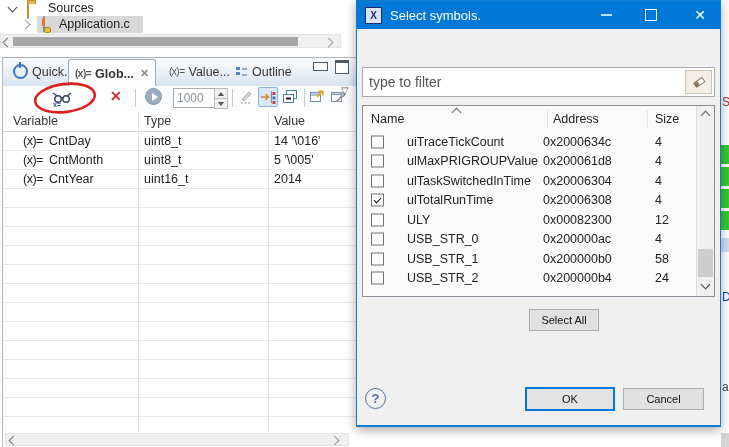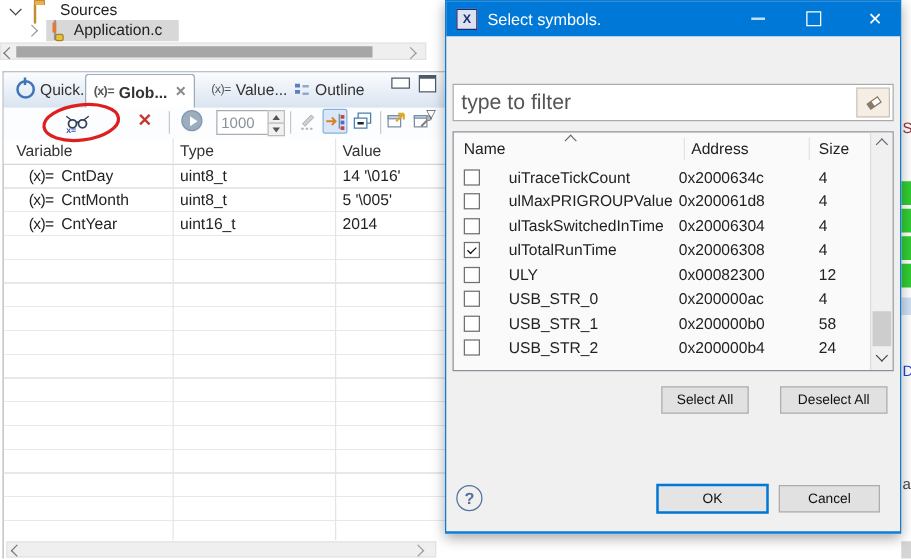--- a/index.html
+++ b/index.html
@@ -52,21 +52,21 @@
           box-shadow:0 3px 10px rgba(0,0,0,0.35);z-index:10;}
   .titlebar{position:absolute;left:0;top:0;right:0;height:28px;background:#0078d7;display:flex;align-items:center;}
   .appico{width:15px;height:15px;margin-left:8px;background:#dbe3f2;border:1px solid #1d2b72;display:flex;align-items:center;justify-content:center;
           font-weight:bold;font-size:10px;color:#1d2b72;}
   .ttl{color:#fff;font-size:13px;margin-left:8px;}
   .cap{position:absolute;top:0;height:28px;width:34px;display:flex;align-items:center;justify-content:center;}
   .cap .dash{width:11px;height:1.5px;background:rgba(255,255,255,0.75);}
   .cap .maxg{width:10px;height:10px;border:1.2px solid #fff;}
   .cap .xg{color:#fff;font-size:14px;}
   .filter{position:absolute;left:5px;top:66px;width:353px;height:30px;background:#fff;border:1px solid #aaa;box-sizing:border-box;}
-  .filter input{position:absolute;left:4px;top:2px;width:300px;height:22px;border:none;outline:none;font-size:17px;color:#a16207;
+  .filter input{position:absolute;left:4px;top:2px;width:300px;height:22px;border:none;outline:none;font-size:14px;color:#a16207;
                 font-family:"Liberation Sans",sans-serif;background:transparent;}
   .filter input::placeholder{color:#555;opacity:1;}
   .eraser{position:absolute;right:2px;top:2px;width:27px;height:24px;background:#f4eee5;border:1px solid #ccc3b6;box-sizing:border-box;
           display:flex;align-items:center;justify-content:center;}
   .symlist{position:absolute;left:5px;top:104px;width:353px;height:192px;background:#fafafa;border:1px solid #8a9099;box-sizing:border-box;overflow:hidden;}
   .symhead span{position:absolute;top:6px;font-size:12.5px;color:#222;}
   .sym-rows{position:absolute;left:0;top:26px;right:17px;bottom:0;overflow:hidden;}
   .sym-row{position:relative;height:19.5px;}
   .sym-row span{position:absolute;top:50%;transform:translateY(-50%);white-space:nowrap;font-size:12.5px;color:#222;}
   .cb{width:13px;height:13px;background:#fff;border:1px solid #707070;box-sizing:border-box;left:8px;}
@@ -336,20 +336,19 @@
       </div>
 
       <div class="vscroll">
         <span class="chev up abs" style="left:5px;top:6px;"></span>
         <div class="abs" style="left:1px;top:143px;width:15px;height:28px;background:#cdcdcd;"></div>
         <span class="chev down abs" style="left:5px;bottom:8px;"></span>
       </div>
     </div>
 
     <div class="btn" style="left:172px;top:308px;width:70px;height:22px;">Select All</div>
-    <div class="btn" style="left:267px;top:308px;width:86px;height:22px;">Deselect All</div>
 
     <div class="help">?</div>
     <div class="btn default" style="left:168px;top:386px;width:90px;height:24px;">OK</div>
     <div class="btn" style="left:266px;top:387px;width:81px;height:22px;">Cancel</div>
   </div>
 
 </div>
 
 </body></html>

